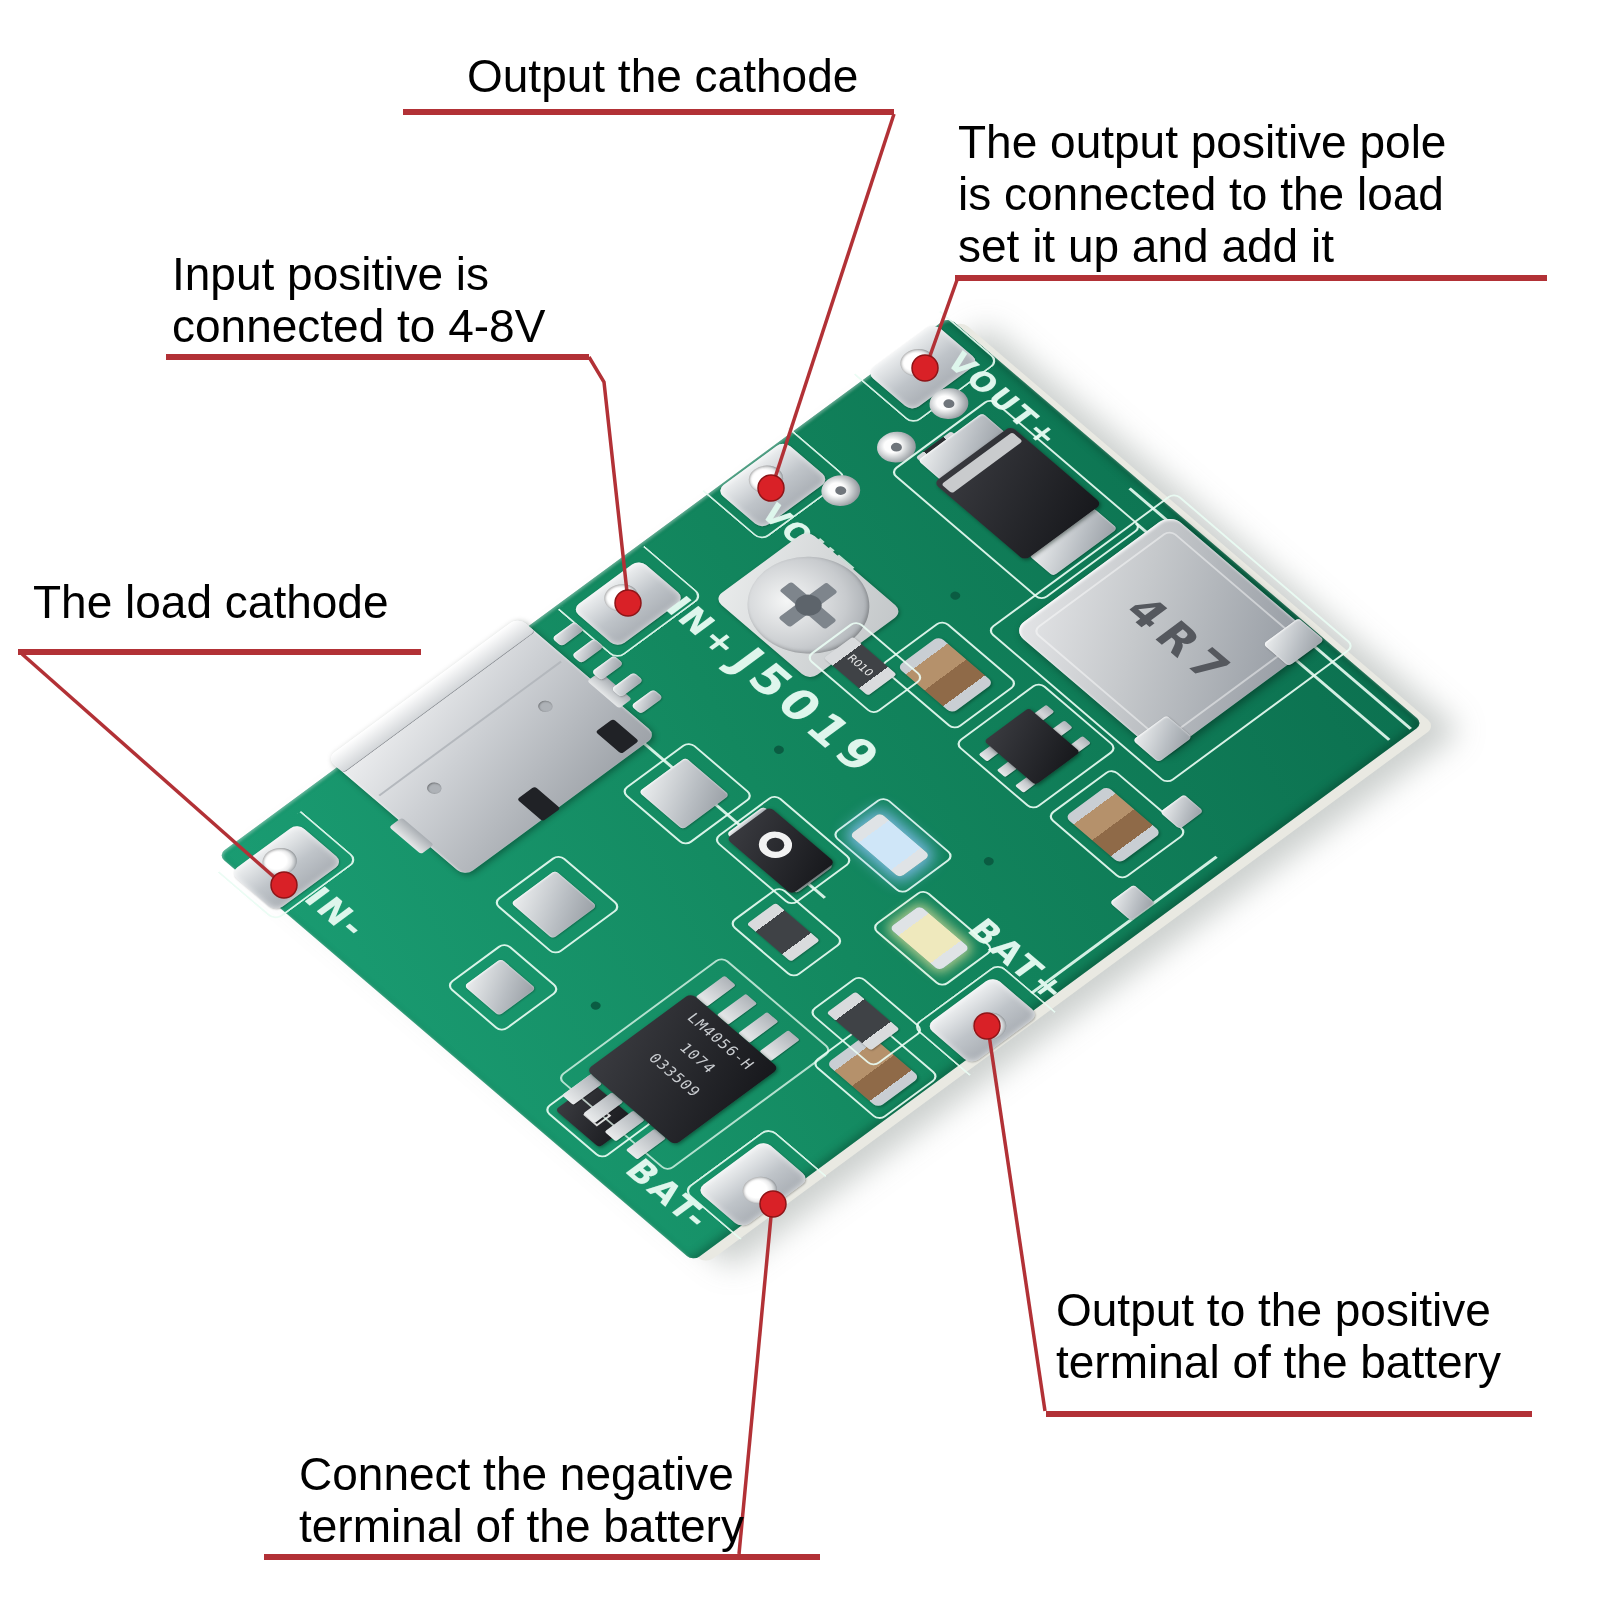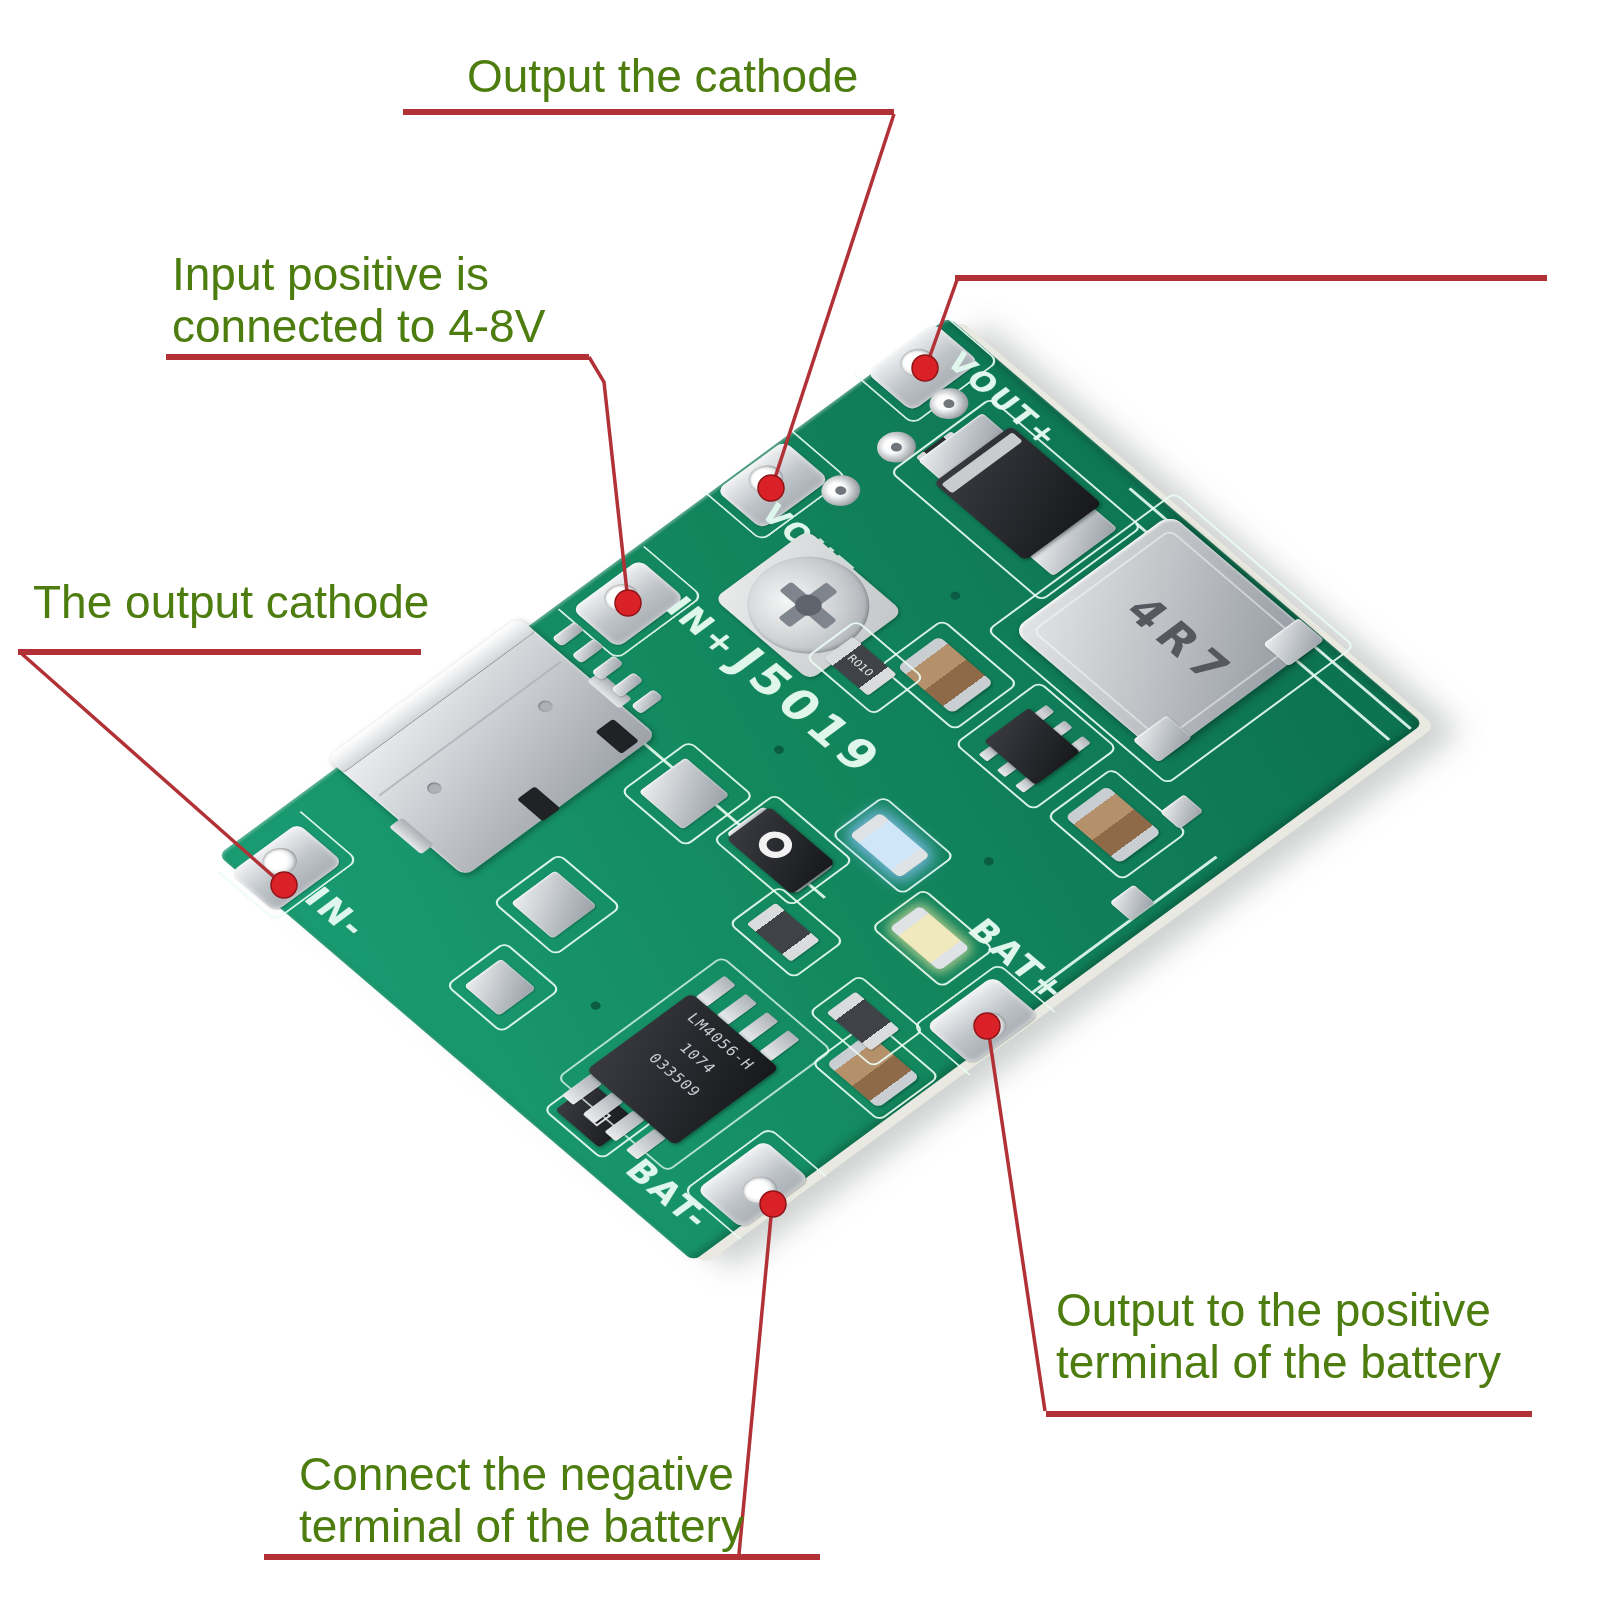--- a/index.html
+++ b/index.html
@@ -1,20 +1,20 @@
 <!DOCTYPE html>
 <html><head>
 <meta charset="utf-8">
 <style>
   html,body{margin:0;padding:0;background:#fff;}
   #canvas{position:relative;width:1600px;height:1600px;background:#ffffff;overflow:hidden;
           font-family:"Liberation Sans",sans-serif;}
 
   
-  .ann{position:absolute;font-size:46px;line-height:52px;color:#4d7c0f;white-space:pre-line;letter-spacing:0px;}
+  .ann{position:absolute;font-size:46px;line-height:52px;color:#000000;white-space:pre-line;letter-spacing:0px;}
 
   
   .board-wrap{position:absolute;left:218px;top:855px;width:907px;height:625px;
               transform-origin:0 0;transform:matrix(0.805,-0.593,0.760,0.650,0,0);}
   .board-edge{position:absolute;left:6px;top:10px;width:907px;height:625px;background:#e9e9e2;
               border-radius:10px;box-shadow:14px 20px 30px rgba(110,120,115,.35);}
   .board{position:absolute;left:0;top:0;width:907px;height:625px;border-radius:8px;
          background:linear-gradient(110deg,#1a9c72 0%,#13885f 45%,#0c7150 100%);
          box-shadow:inset 0 2px 3px rgba(255,255,255,.35), inset -3px -4px 8px rgba(0,40,25,.35);}
 
@@ -249,21 +249,24 @@
       <circle cx="925" cy="368" r="13"></circle>
       <circle cx="771" cy="488" r="13"></circle>
       <circle cx="628" cy="603" r="13"></circle>
       <circle cx="284" cy="885" r="13"></circle>
       <circle cx="987" cy="1026" r="13"></circle>
       <circle cx="773" cy="1204" r="13"></circle>
     </g>
   </svg>
 
   <div class="ann" style="left:467px;top:50px;">Output the cathode</div>
+  <div class="ann" style="left:958px;top:116px;">The output positive pole
+is connected to the load
+set it up and add it</div>
   <div class="ann" style="left:172px;top:248px;">Input positive is
 connected to 4-8V</div>
-  <div class="ann" style="left:33px;top:576px;">The output cathode</div>
+  <div class="ann" style="left:33px;top:576px;">The load cathode</div>
   <div class="ann" style="left:1056px;top:1284px;">Output to the positive
 terminal of the battery</div>
   <div class="ann" style="left:299px;top:1448px;">Connect the negative
 terminal of the battery</div>
 
 </div>
 
 </body></html>

